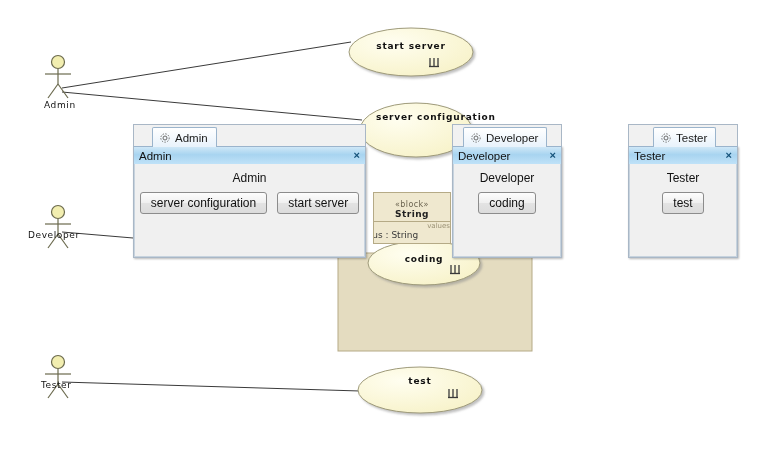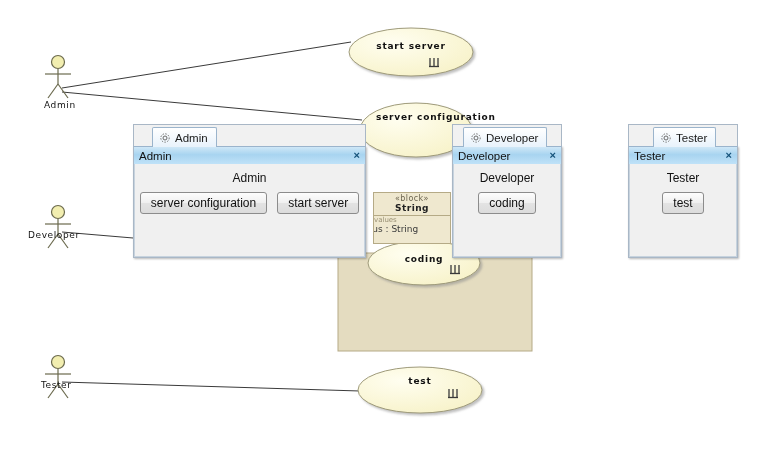--- a/index.html
+++ b/index.html
@@ -56,42 +56,42 @@
     top: 192px;
     width: 78px;
     height: 52px;
     background: #efe8cf;
     border: 1px solid #b5aa86;
     box-sizing: border-box;
     overflow: hidden;
   }
   #sysml-block .blk-head {
     text-align: center;
-    padding-top: 1px;
+    padding-top: 7px;
     font-family: "DejaVu Sans", sans-serif;
   }
   #sysml-block .blk-stereo {
     font-size: 8px;
     color: #6b6450;
     letter-spacing: .4px;
   }
   #sysml-block .blk-name {
     font-size: 9px;
     font-weight: bold;
     color: #222;
     letter-spacing: .5px;
   }
   #sysml-block .blk-sep {
     border-top: 1px solid #b5aa86;
     margin-top: 2px;
   }
   #sysml-block .blk-compart-title {
     font-size: 7px;
     color: #9a9175;
-    text-align: left;
+    text-align: right;
     font-family: "DejaVu Sans", sans-serif;
   }
   #sysml-block .blk-attr {
     font-size: 9px;
     color: #3a3a3a;
     padding-left: 3px;
     font-family: "DejaVu Sans", sans-serif;
     white-space: nowrap;
     margin-left: -22px;
   }

